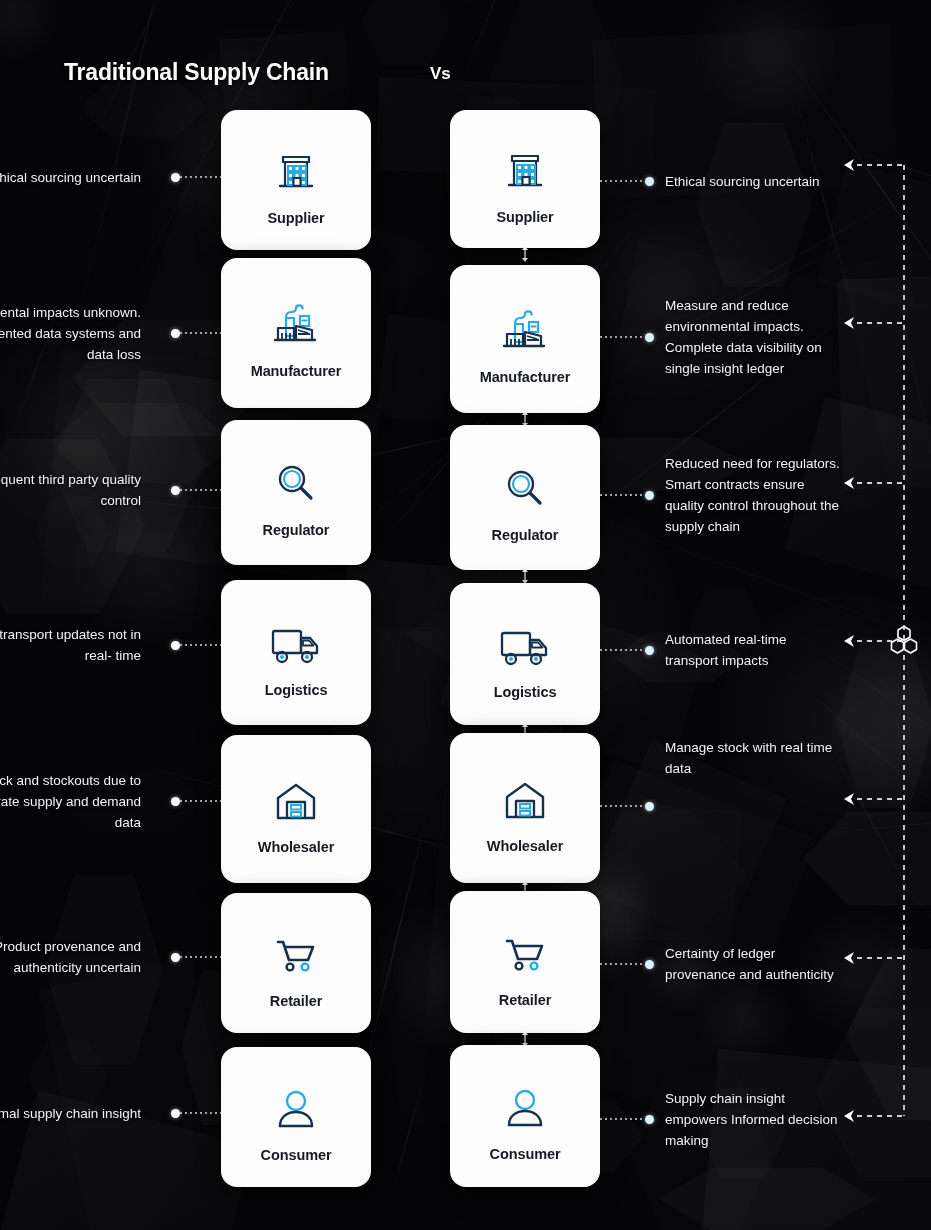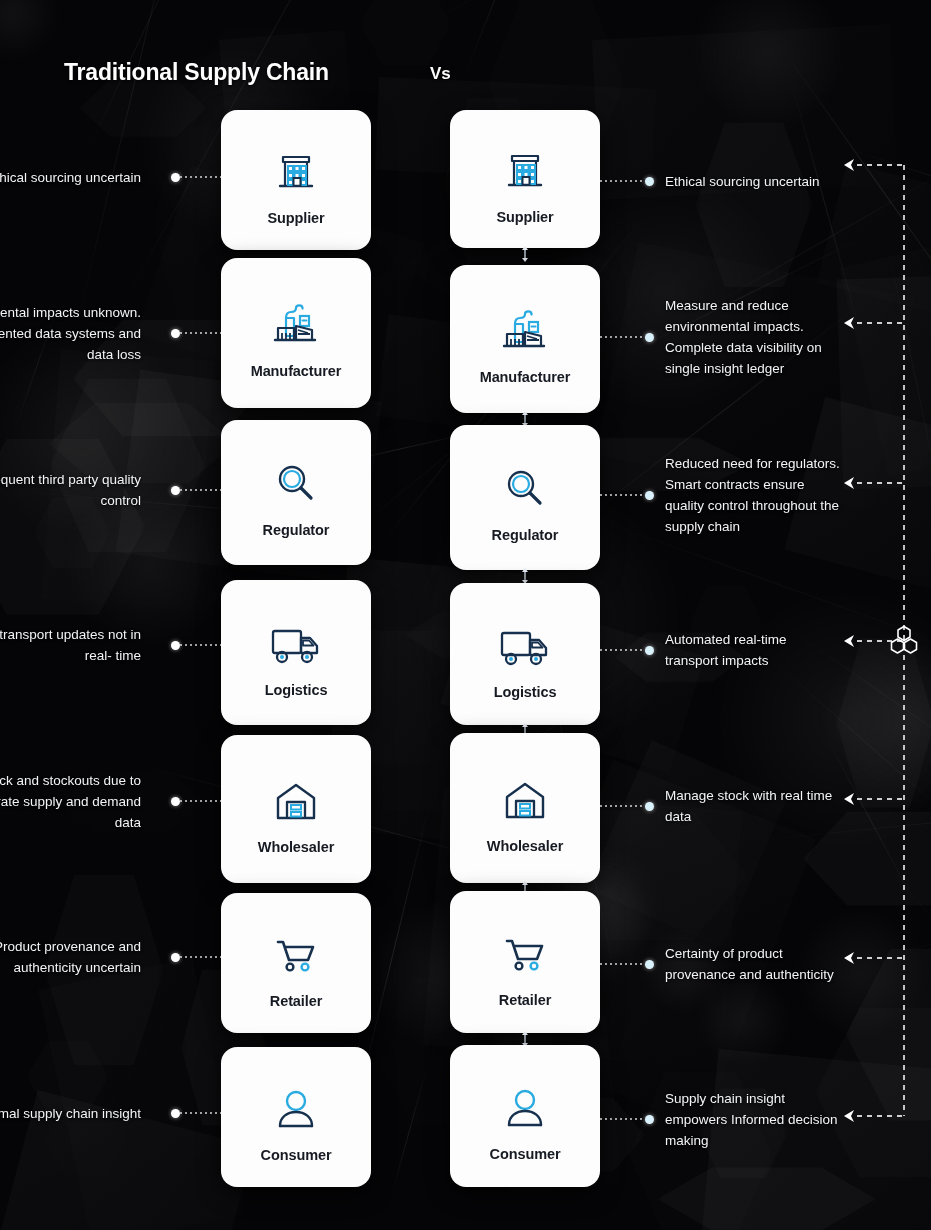--- a/index.html
+++ b/index.html
@@ -420,21 +420,21 @@
       <path d="M17 42V26h18v16" stroke="#16304d" stroke-width="2.3" stroke-linejoin="round"></path>
       <rect x="21" y="29" width="10" height="4.5" stroke="#29abe2" stroke-width="2"></rect>
       <rect x="21" y="36" width="10" height="4.5" stroke="#29abe2" stroke-width="2"></rect>
     </svg>
         </div>
              <div class="card-label">Wholesaler</div>
            </div>
       <div class="side-text left-text" style="top:801px;transform:translateY(-50%)">Overstock and stockouts due to inaccurate supply and demand data</div>
       <div class="dot" style="left:171px;top:797px"></div>
       <div class="leader" style="left:180px;top:800px;width:41px"></div>
-      <div class="side-text right-text" style="top:806px;transform:translateY(-50%)">Manage stock with real time data</div>
+      <div class="side-text right-text" style="top:758px;transform:translateY(-50%)">Manage stock with real time data</div>
       <div class="dot cyan" style="left:645px;top:802px"></div>
       <div class="leader" style="left:600px;top:805px;width:45px"></div>
       <div class="vlink" style="left:519px;top:879px"><svg width="12" height="20" viewBox="0 0 12 20">
     <path d="M6 2l3 4H3zM6 18l3-4H3z" fill="#e9eef5"></path>
     <path d="M6 6v8" stroke="#c9d3de" stroke-width="1.4"></path>
   </svg></div>
       <div class="rail-arm" style="left:857px;top:798px;width:46px"></div>
       <div class="rail-head" style="left:841px;top:791px"><svg width="16" height="16" viewBox="0 0 16 16">
           <path d="M13 2L3 8l10 6-3-6z" fill="#ffffff"></path>
         </svg></div>
@@ -454,21 +454,21 @@
       <path d="M8 10h5l6 18h19l5-13H15" stroke="#16304d" stroke-width="2.6" stroke-linecap="round" stroke-linejoin="round"></path>
       <circle cx="20" cy="35" r="3.4" stroke="#16304d" stroke-width="2.4"></circle>
       <circle cx="35" cy="35" r="3.4" stroke="#29abe2" stroke-width="2.4"></circle>
     </svg>
         </div>
              <div class="card-label">Retailer</div>
            </div>
       <div class="side-text left-text" style="top:957px;transform:translateY(-50%)">Product provenance and authenticity uncertain</div>
       <div class="dot" style="left:171px;top:953px"></div>
       <div class="leader" style="left:180px;top:956px;width:41px"></div>
-      <div class="side-text right-text" style="top:964px;transform:translateY(-50%)">Certainty of product provenance and authenticity</div>
+      <div class="side-text right-text" style="top:964px;transform:translateY(-50%)">Certainty of ledger provenance and authenticity</div>
       <div class="dot cyan" style="left:645px;top:960px"></div>
       <div class="leader" style="left:600px;top:963px;width:45px"></div>
       <div class="vlink" style="left:519px;top:1029px"><svg width="12" height="20" viewBox="0 0 12 20">
     <path d="M6 2l3 4H3zM6 18l3-4H3z" fill="#e9eef5"></path>
     <path d="M6 6v8" stroke="#c9d3de" stroke-width="1.4"></path>
   </svg></div>
       <div class="rail-arm" style="left:857px;top:957px;width:46px"></div>
       <div class="rail-head" style="left:841px;top:950px"><svg width="16" height="16" viewBox="0 0 16 16">
           <path d="M13 2L3 8l10 6-3-6z" fill="#ffffff"></path>
         </svg></div>

